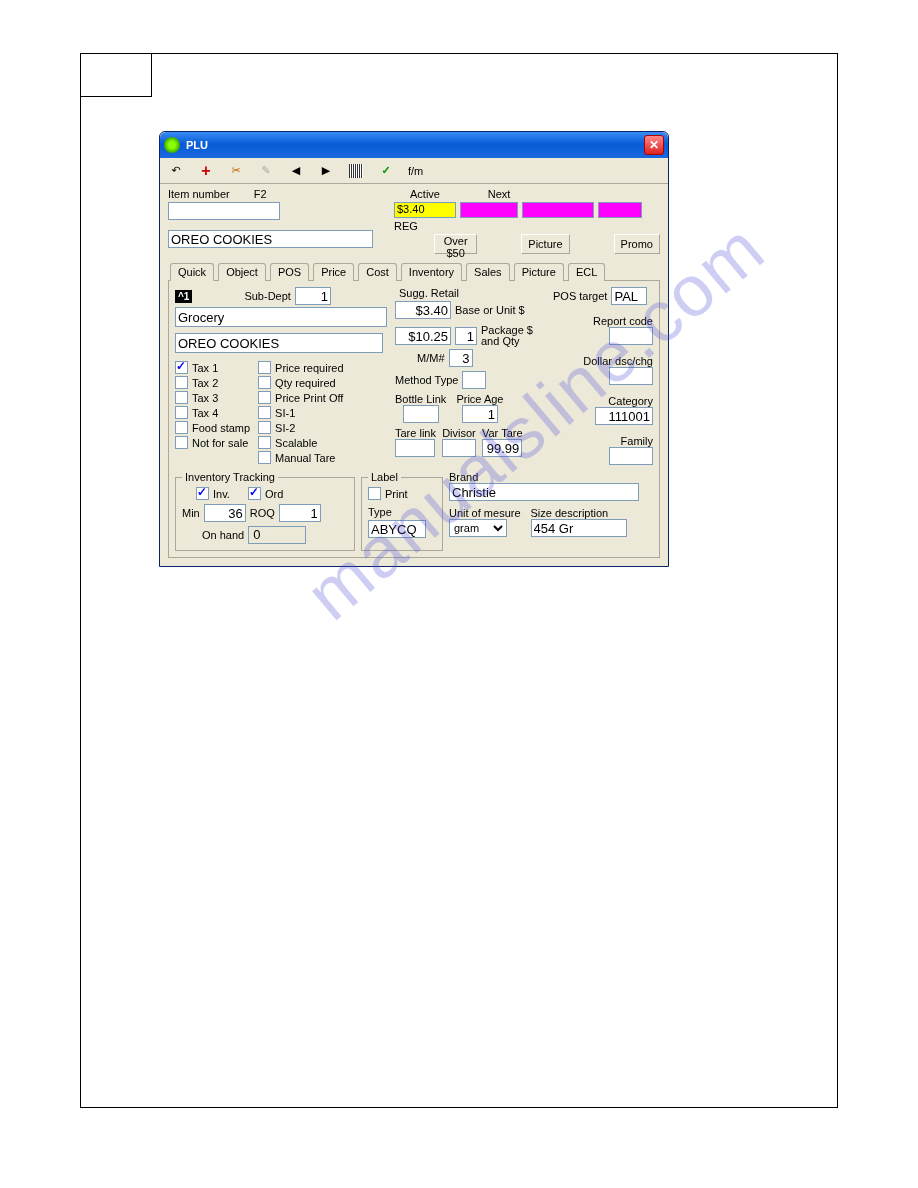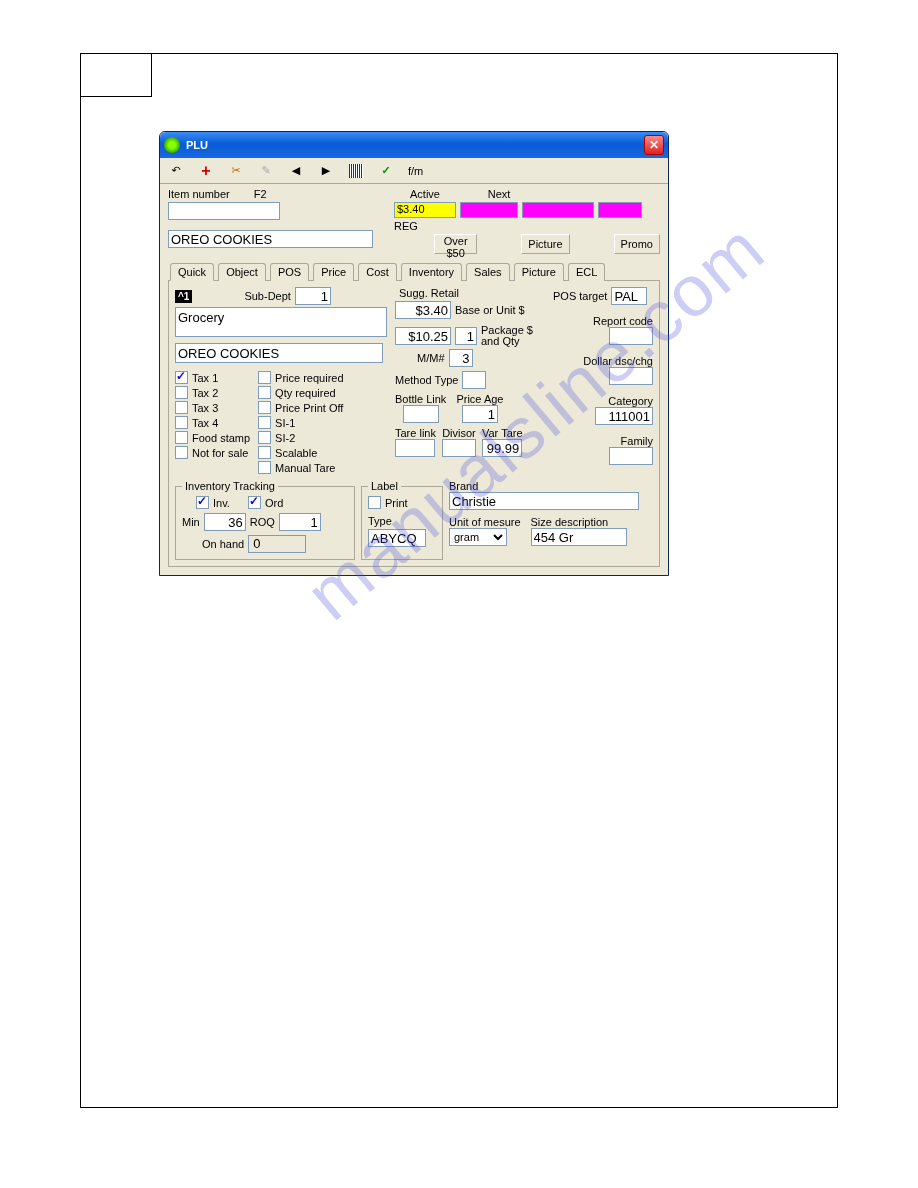--- a/index.html
+++ b/index.html
@@ -223,21 +223,21 @@
 
     <div class="tab-body">
       <div style="display:flex;gap:8px;">
 
         <div style="width:212px">
           <div class="row">
             <span class="badge">^1</span>
             <span style="margin-left:48px">Sub-Dept</span>
             <input class="txt" style="width: 36px; text-align: right;" value="1">
           </div>
-          <div class="sunken" style="height:30px;padding:2px;margin-top:2px">Grocery</div>
+          <div class="sunken" style="height:20px;padding:2px;margin-top:2px">Grocery</div>
           <input class="txt" style="width: 208px; margin-top: 6px; height: 20px;" value="OREO COOKIES">
           <div style="height:8px"></div>
           <div style="display:flex;gap:8px">
             <div style="display:flex;flex-direction:column;gap:2px" id="checks-left">
                 <div class="chk">
                   <span class="chk-box checked"></span>
                   <span>Tax 1</span>
                 </div>
                 <div class="chk">
                   <span class="chk-box"></span>

